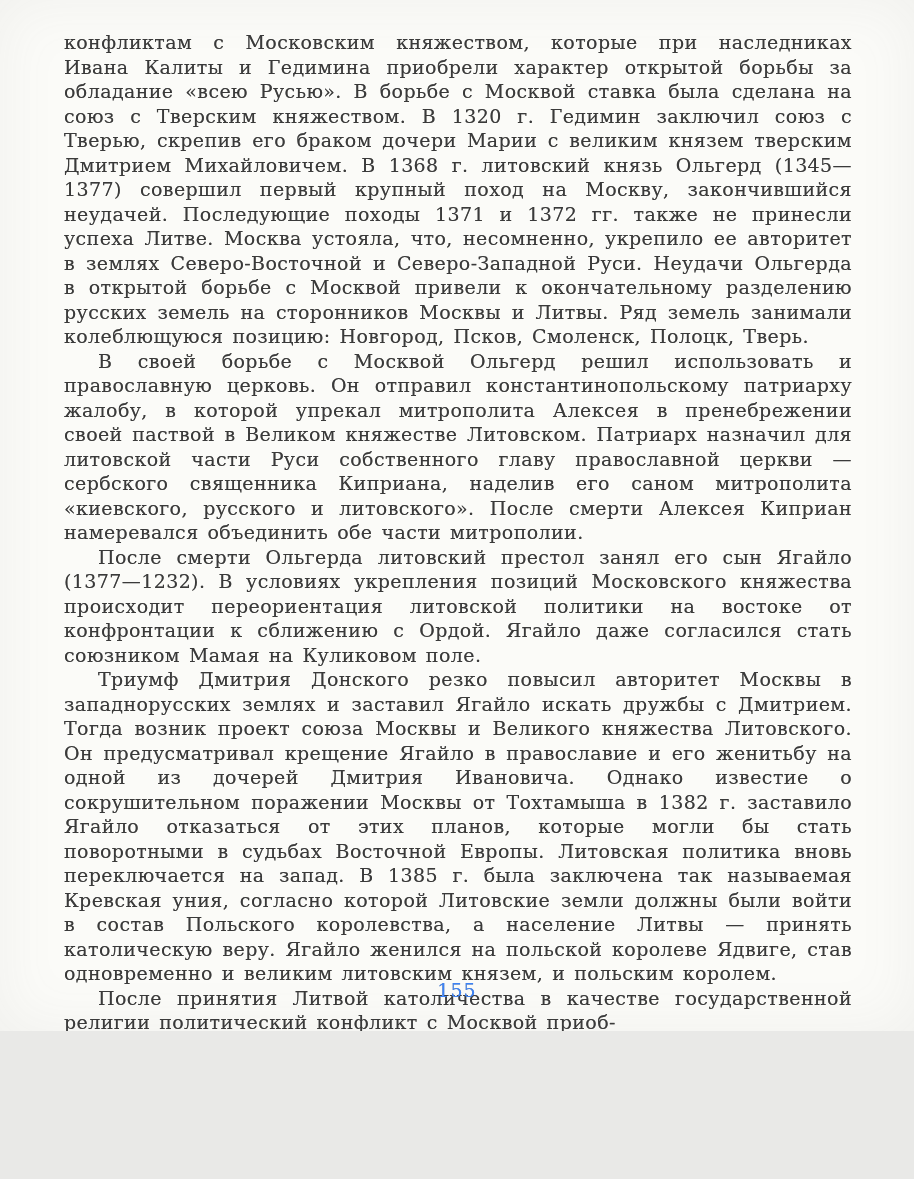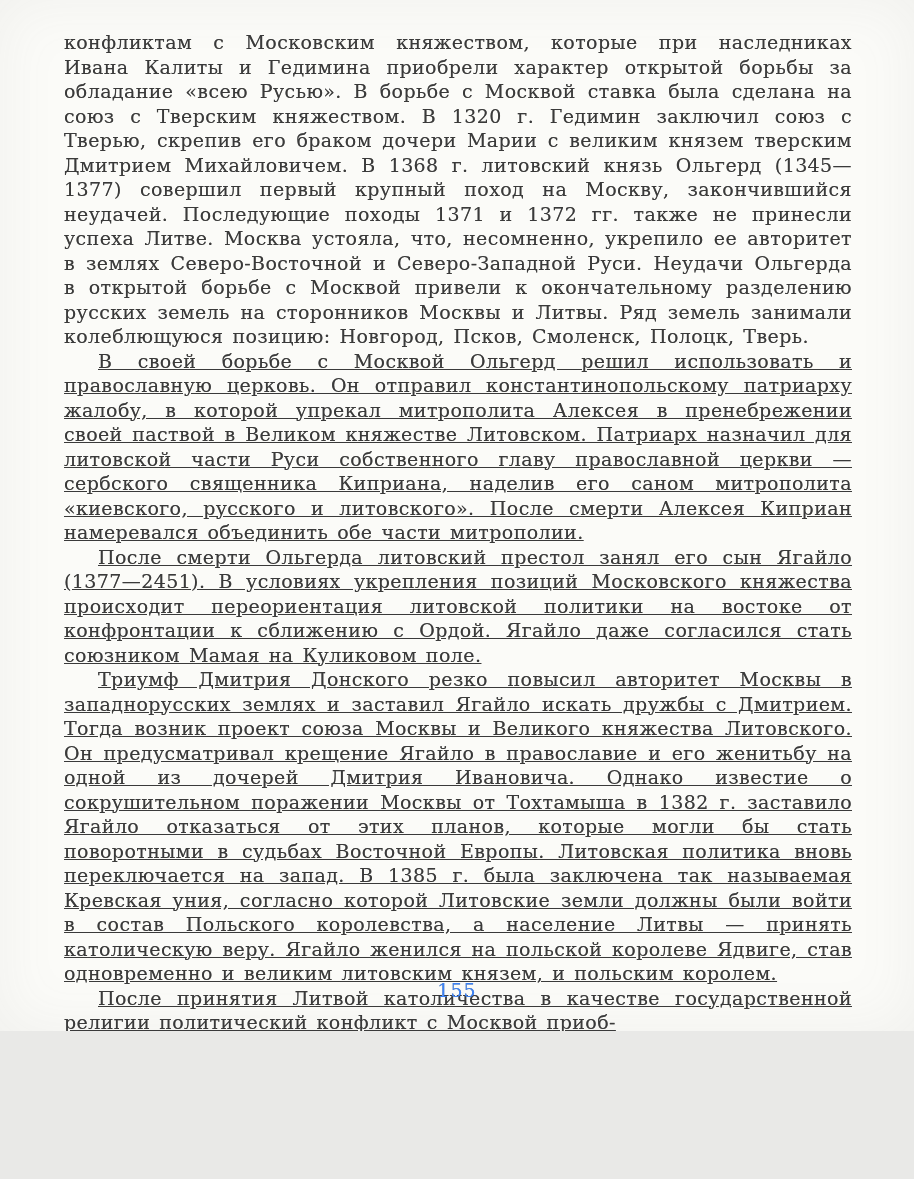--- a/index.html
+++ b/index.html
@@ -29,21 +29,20 @@
     letter-spacing: 0.4px;
     word-spacing: 2.5px;
     text-shadow: 0 0 0.5px rgba(58,58,58,0.55);
   }
   .para {
     margin: 0;
     text-indent: 0;
   }
   .para.indent {
     text-indent: 34px;
-    text-decoration: underline;
   }
   .page-number {
     position: absolute;
     bottom: 30px;
     left: 0;
     width: 100%;
     text-align: center;
     color: #3b82f6;
     font-size: 19px;
     letter-spacing: 1px;
@@ -51,18 +50,18 @@
     margin-top: 27px;
   }
 </style>
 </head>
 <body>
 
 <div class="scan-page">
   <div class="text-block">
     <p class="para">конфликтам с Московским княжеством, которые при наследниках Ивана Калиты и Гедимина приобрели характер открытой борьбы за обладание «всею Русью». В борьбе с Москвой ставка была сделана на союз с Тверским княжеством. В 1320 г. Гедимин заключил союз с Тверью, скрепив его браком дочери Марии с великим князем тверским Дмитрием Михайловичем. В 1368 г. литовский князь Ольгерд (1345— 1377) совершил первый крупный поход на Москву, закончившийся неудачей. Последующие походы 1371 и 1372 гг. также не принесли успеха Литве. Москва устояла, что, несомненно, укрепило ее авторитет в землях Северо-Восточной и Северо-Западной Руси. Неудачи Ольгерда в открытой борьбе с Москвой привели к окончательному разделению русских земель на сторонников Москвы и Литвы. Ряд земель занимали колеблющуюся позицию: Новгород, Псков, Смоленск, Полоцк, Тверь.</p>
     <p class="para indent">В своей борьбе с Москвой Ольгерд решил использовать и православную церковь. Он отправил константинопольскому патриарху жалобу, в которой упрекал митрополита Алексея в пренебрежении своей паствой в Великом княжестве Литовском. Патриарх назначил для литовской части Руси собственного главу православной церкви — сербского священника Киприана, наделив его саном митрополита «киевского, русского и литовского». После смерти Алексея Киприан намеревался объединить обе части митрополии.</p>
-    <p class="para indent">После смерти Ольгерда литовский престол занял его сын Ягайло (1377—2451). В условиях укрепления позиций Московского княжества происходит переориентация литовской политики на востоке от конфронтации к сближению с Ордой. Ягайло даже согласился стать союзником Мамая на Куликовом поле.</p>
+    <p class="para indent">После смерти Ольгерда литовский престол занял его сын Ягайло (1377—1232). В условиях укрепления позиций Московского княжества происходит переориентация литовской политики на востоке от конфронтации к сближению с Ордой. Ягайло даже согласился стать союзником Мамая на Куликовом поле.</p>
     <p class="para indent">Триумф Дмитрия Донского резко повысил авторитет Москвы в западнорусских землях и заставил Ягайло искать дружбы с Дмитрием. Тогда возник проект союза Москвы и Великого княжества Литовского. Он предусматривал крещение Ягайло в православие и его женитьбу на одной из дочерей Дмитрия Ивановича. Однако известие о сокрушительном поражении Москвы от Тохтамыша в 1382 г. заставило Ягайло отказаться от этих планов, которые могли бы стать поворотными в судьбах Восточной Европы. Литовская политика вновь переключается на запад. В 1385 г. была заключена так называемая Кревская уния, согласно которой Литовские земли должны были войти в состав Польского королевства, а население Литвы — принять католическую веру. Ягайло женился на польской королеве Ядвиге, став одновременно и великим литовским князем, и польским королем.</p>
     <p class="para indent">После принятия Литвой католичества в качестве государственной религии политический конфликт с Москвой приоб-</p>
   </div>
   <div class="page-number">155</div>
 </div>
 
 </body></html>

